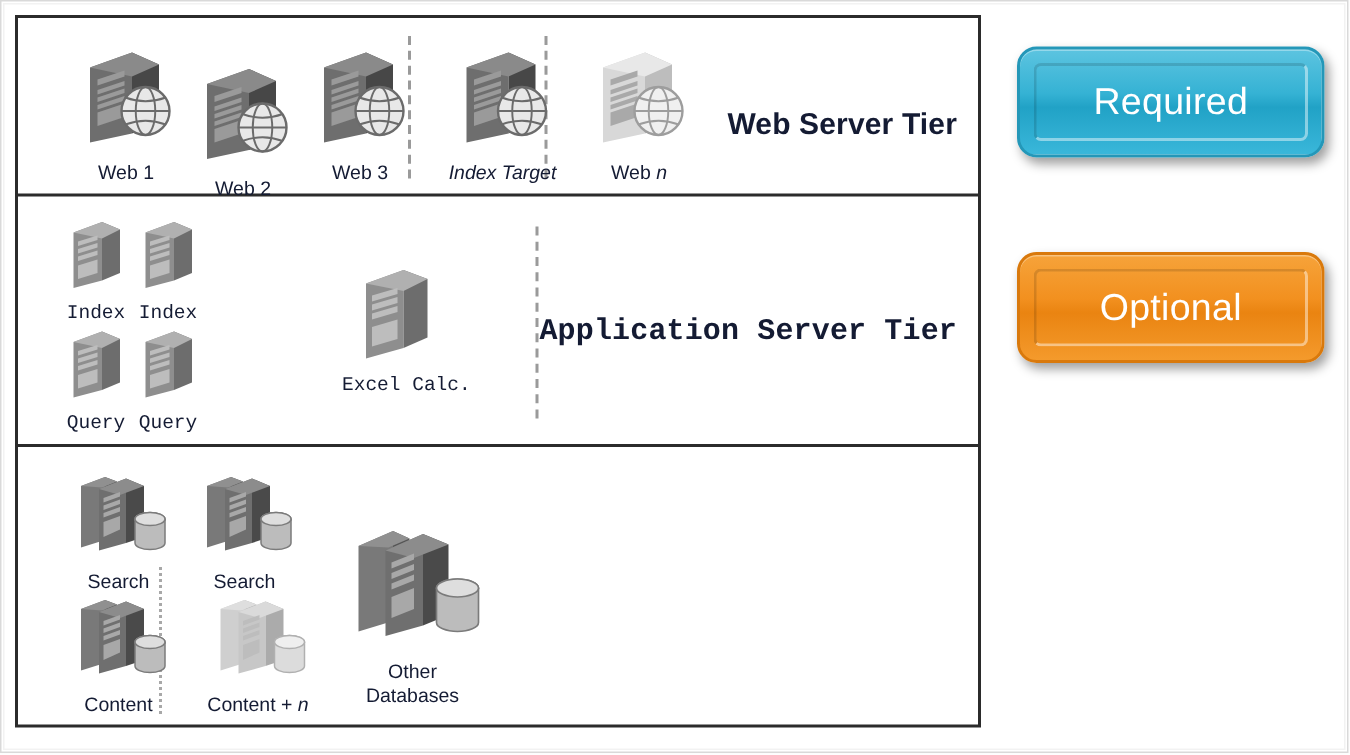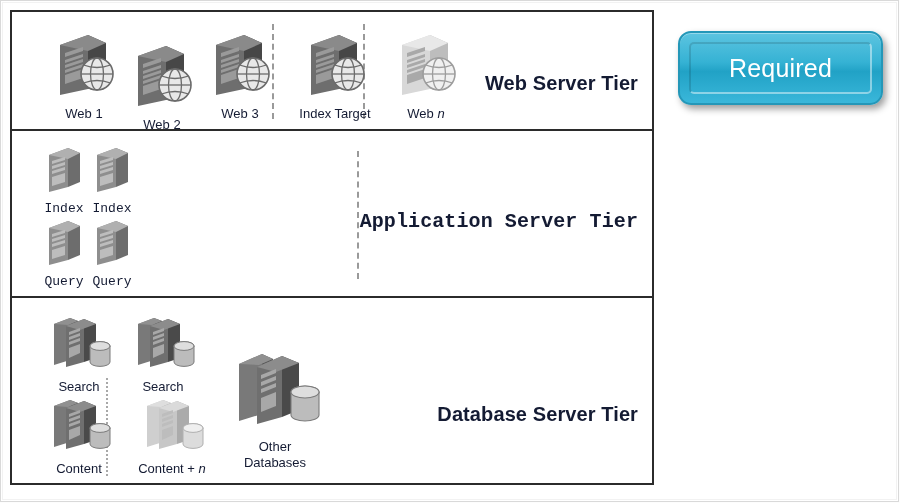--- a/index.html
+++ b/index.html
@@ -162,21 +162,21 @@
               <ellipse cx="49" cy="45" rx="6.5" ry="16"></ellipse>
               <line x1="33" y1="45" x2="65" y2="45"></line>
               <path d="M35.5 36 Q49 41 62.5 36"></path>
               <path d="M35.5 54 Q49 49 62.5 54"></path>
             </g>
           </svg>
         </span>
         <div class="cap"><span>Web 3</span></div>
       </div>
 
-      <div class="node" style="left:267px;top:17px;width:88px;">
+      <div class="node" style="left:267px;top:17px;width:88px;font-style:italic;">
         <span class="icon-wrap">
           <svg width="72" height="72" viewBox="0 0 72 72">
             <polygon points="12,16 40,6 40,60 12,66" fill="#6e6e6e"></polygon>
             <polygon points="40,6 58,14 58,52 40,60" fill="#474747"></polygon>
             <polygon points="12,16 40,6 58,14 40,22" fill="#8a8a8a"></polygon>
             <g fill="#9a9a9a">
               <polygon points="17,24 35,18 35,22 17,28"></polygon>
               <polygon points="17,31 35,25 35,28 17,34"></polygon>
               <polygon points="17,36 35,30 35,33 17,39"></polygon>
               <polygon points="17,41 35,35 35,38 17,44"></polygon>
@@ -288,20 +288,36 @@
               <polygon points="10,23 23,19 23,22 10,26"></polygon>
               <polygon points="10,28 23,24 23,27 10,31"></polygon>
               <polygon points="10,34 23,30 23,39 10,43"></polygon>
             </g>
           </svg>
         </span>
         <div class="cap"><span>Query</span></div>
       </div>
 
 
+      <div class="node" style="left:204px;top:42px;width:72px;">
+        <span class="icon-wrap">
+          <svg width="58" height="70" viewBox="0 0 58 70">
+            <polygon points="9,16 34,7 34,59 9,66" fill="#8e8e8e"></polygon>
+            <polygon points="34,7 50,13 50,52 34,59" fill="#6d6d6d"></polygon>
+            <polygon points="9,16 34,7 50,13 34,21" fill="#b0b0b0"></polygon>
+            <g fill="#bdbdbd">
+              <polygon points="13,24 30,19 30,23 13,28"></polygon>
+              <polygon points="13,30 30,25 30,29 13,34"></polygon>
+              <polygon points="13,36 30,31 30,35 13,40"></polygon>
+              <polygon points="13,45 30,40 30,53 13,58"></polygon>
+            </g>
+          </svg>
+        </span>
+        <div class="cap"><span>Excel Calc.</span></div>
+      </div>
 
 
 
       <div class="tier-label">Application Server Tier</div>
     </div>
 
     <div class="tier tier-db">
 
       <div class="vdot" style="left:94px;top:80px;height:98px;"></div>
 
@@ -425,23 +441,26 @@
               <ellipse cx="76" cy="46" rx="14" ry="6" fill="#d6d6d6" stroke="#7b7b7b" stroke-width="1.1"></ellipse>
               <path d="M62 46 L62 69 A14 6 0 0 0 90 69 L90 46" fill="#bcbcbc" stroke="#7b7b7b" stroke-width="1.1"></path>
               <ellipse cx="76" cy="46" rx="14" ry="6" fill="#dedede" stroke="#7b7b7b" stroke-width="1.1"></ellipse>
             </g>
           </svg>
         </span>
         <div class="cap"><span>Other</span></div>
         <div class="cap"><span>Databases</span></div>
       </div>
 
-      <div class="tier-label">Database Server Tier</div>
     </div>
   </div>
 
   <div class="legend-btn btn-required">
     <span class="inner"></span>
     <span class="lbl">Required</span>
   </div>
 
+  <div class="legend-btn btn-optional">
+    <span class="inner"></span>
+    <span class="lbl">Optional</span>
+  </div>
 
 </div>
 
 </body></html>

